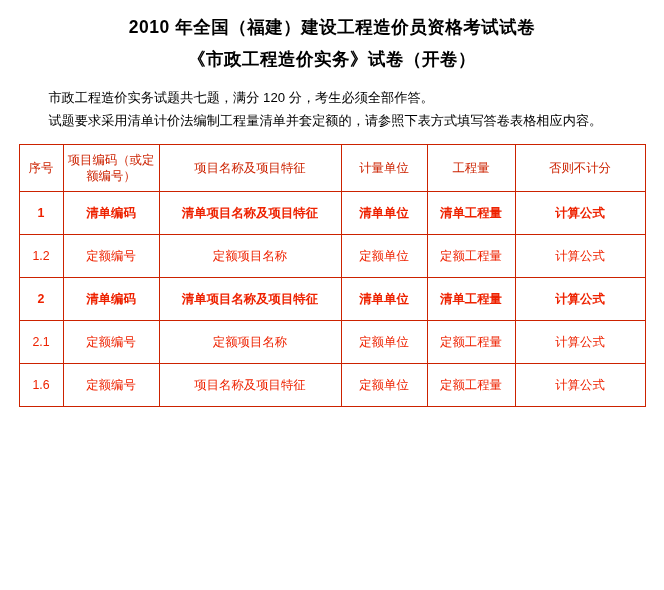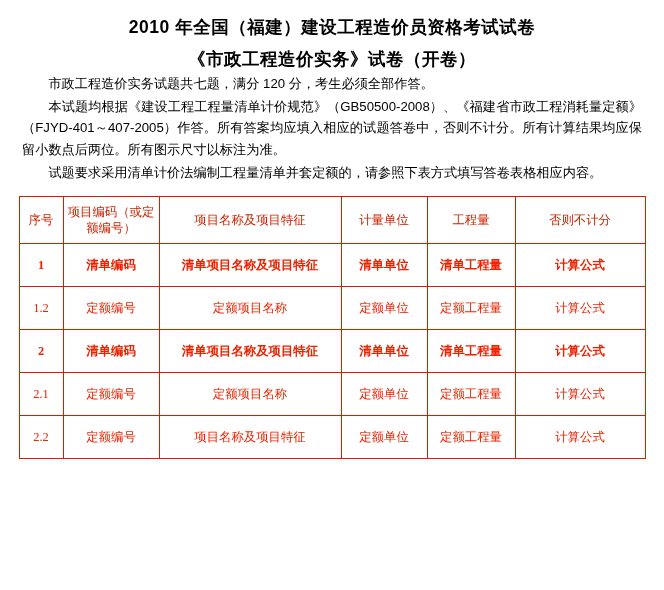--- a/index.html
+++ b/index.html
@@ -29,37 +29,37 @@
     font-weight: bold;
     letter-spacing: 0.5px;
     line-height: 1.5;
     margin-bottom: 6px;
   }
   .title-sub {
     font-size: 17.5px;
     font-weight: bold;
     letter-spacing: 0.5px;
     line-height: 1.5;
+    margin-bottom: 14px;
   }
   .body-text {
     font-size: 13.2px;
     line-height: 1.62;
     text-align: justify;
     margin: 0 0 2px 0;
     padding: 0 4px;
   }
   .indent {
     text-indent: 2em;
   }
   table.qtable {
     border-collapse: collapse;
     width: 626px;
     margin: 13px auto 0 auto;
     table-layout: fixed;
-    font-family: Liberation Serif, serif;
   }
   table.qtable td, table.qtable th {
     border: 1px solid #cc2200;
     text-align: center;
     vertical-align: middle;
     font-size: 12.4px;
     padding: 0 2px;
   }
   table.qtable thead td {
     color: #cc2200;
@@ -85,21 +85,20 @@
 <body>
 
 <div class="page">
 
   <div class="title-block">
     <div class="title-main">2010 年全国（福建）建设工程造价员资格考试试卷</div>
     <div class="title-sub">《市政工程造价实务》试卷（开卷）</div>
   </div>
 
   <p class="body-text indent">市政工程造价实务试题共七题，满分 120 分，考生必须全部作答。</p>
-  <p class="body-text indent">本试题均根据《建设工程工程量清单计价规范》（GB50500-2008）、《福建省市政工程消耗量定额》（FJYD-401～407-2005）作答。所有答案均应填入相应的试题答卷中，否则不计分。所有计算结果均应保留小数点后两位。所有图示尺寸以标注为准。</p>
   <p class="body-text indent">试题要求采用清单计价法编制工程量清单并套定额的，请参照下表方式填写答卷表格相应内容。</p>
 
   <table class="qtable">
     <colgroup>
       <col class="col-0">
         <col class="col-1">
         <col class="col-2">
         <col class="col-3">
         <col class="col-4">
         <col class="col-5">
@@ -141,21 +140,21 @@
       </tr>
       <tr>
         <td>2.1</td>
         <td>定额编号</td>
         <td>定额项目名称</td>
         <td>定额单位</td>
         <td>定额工程量</td>
         <td>计算公式</td>
       </tr>
       <tr>
-        <td>2.2</td>
+        <td>1.6</td>
         <td>定额编号</td>
         <td>项目名称及项目特征</td>
         <td>定额单位</td>
         <td>定额工程量</td>
         <td>计算公式</td>
       </tr>
     </tbody>
   </table>
 
 </div>

